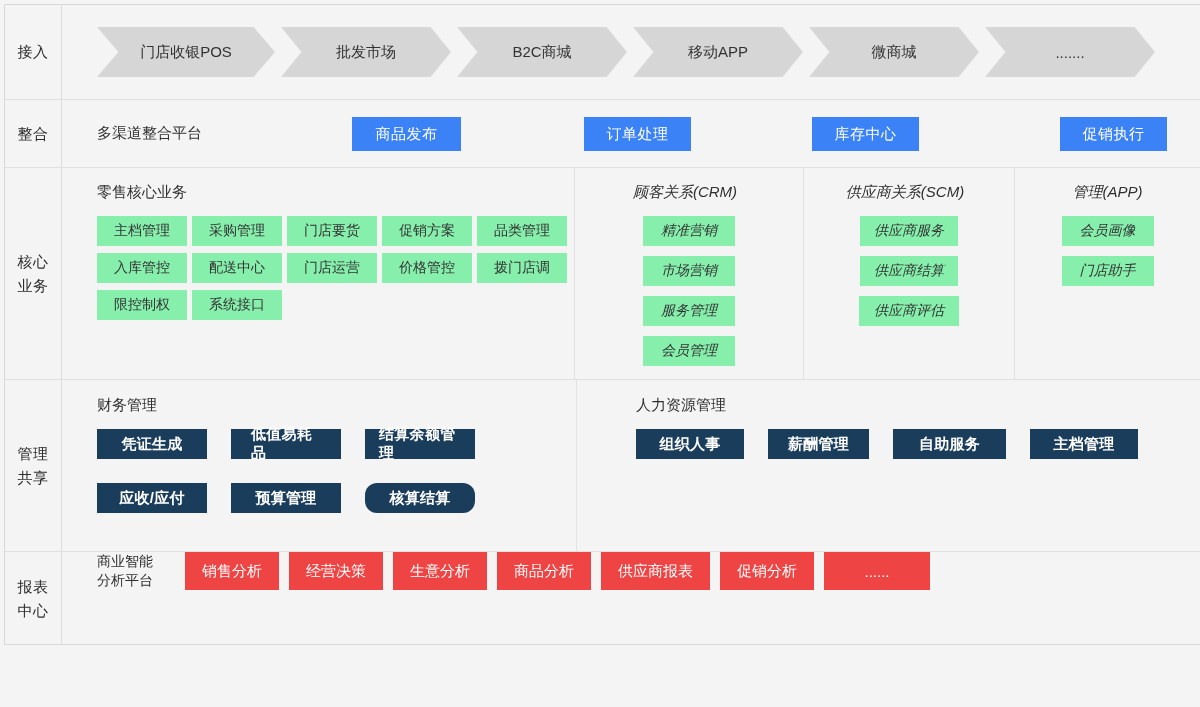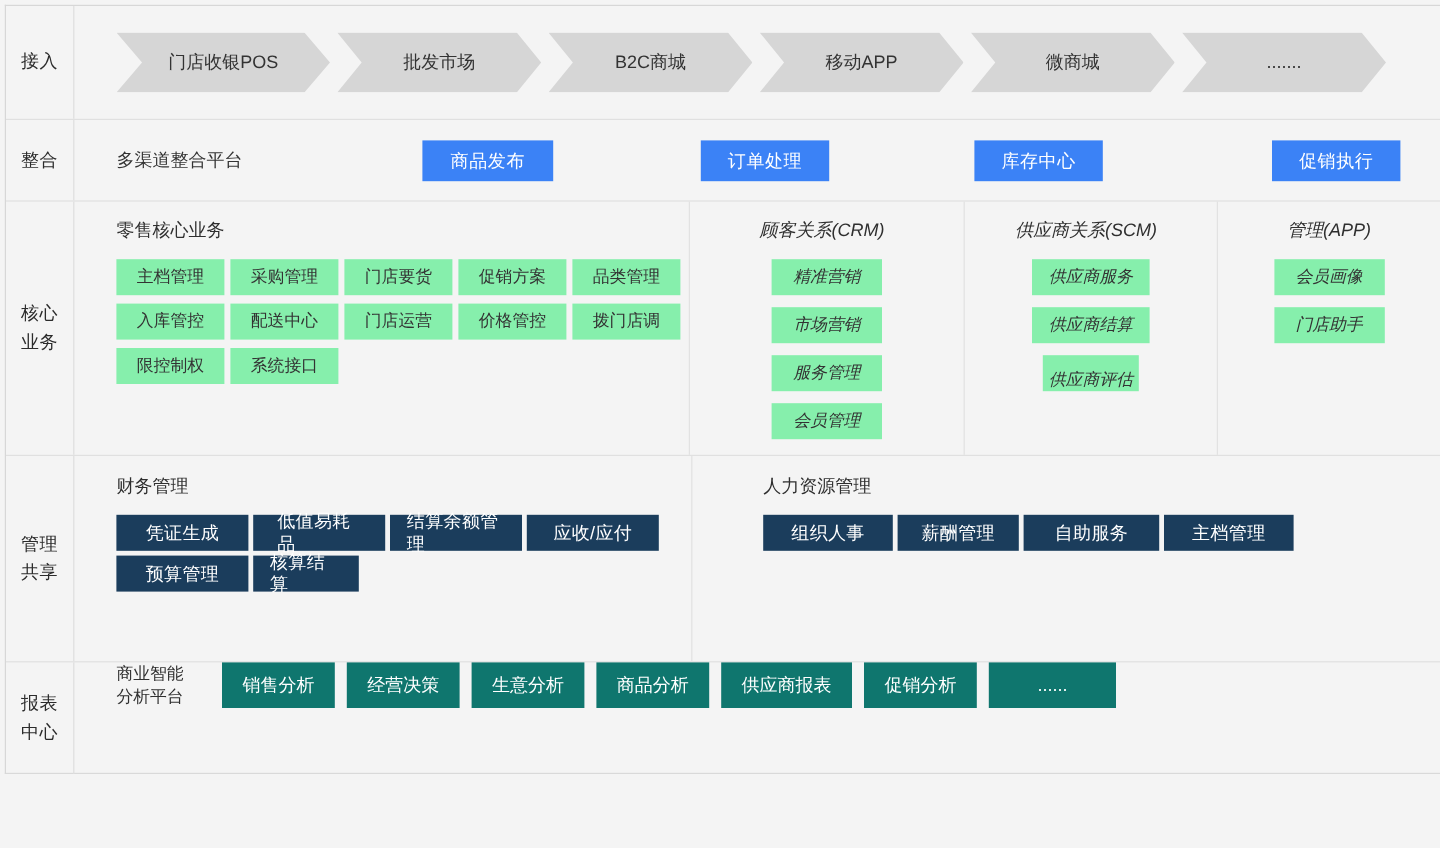--- a/index.html
+++ b/index.html
@@ -80,37 +80,37 @@
   .c-retail .greybox { width: 90px; }
   .stackcol { display: flex; flex-direction: column; align-items: center; gap: 10px; }
   .stackcol .greybox { width: 92px; }
 
   
   .r-mgmt { height: 172px; }
   .mcol { position: relative; padding-top: 16px; }
   .mcol + .mcol { border-left: 1px solid #e2e2e2; }
   .m-fin { width: 514px; flex: 0 0 514px; padding-left: 35px; }
   .m-hr  { flex: 1 1 auto; padding-left: 59px; }
-  .navgrid { display: flex; flex-wrap: wrap; gap: 4px; margin-top: 14px; }
+  .navgrid { display: flex; flex-wrap: wrap; gap: 24px; margin-top: 14px; font-weight: bold; }
   .navbtn {
     background: #1b3d5c; color: #fff; font-size: 15px;
     height: 30px; padding: 0 14px;
     display: flex; align-items: center; justify-content: center;
     letter-spacing: .3px;
   }
 
   
   .r-report { height: 94px; }
   .repbody { align-items: flex-start; padding-left: 35px; gap: 10px; }
   .rep-title {
     font-size: 14px; color: #2f2f2f; line-height: 1.35;
     width: 78px; flex: 0 0 78px;
   }
   .repbtn {
-    background: #0f766e; color: #fff; font-size: 15px;
+    background: #ef4444; color: #fff; font-size: 15px;
     height: 38px; padding: 0 17px;
     display: flex; align-items: center; justify-content: center;
   }
 </style>
 </head>
 <body>
 
 <div id="arch">
 
   <div class="row r-access">
@@ -231,21 +231,21 @@
 
       <div class="corecol c-scm">
         <div class="coltitle">供应商关系(SCM)</div>
         <div class="stackcol">
           <div class="greybox" style="width:98px;">
               <span>供应商服务</span>
             </div>
           <div class="greybox" style="width:98px;">
               <span>供应商结算</span>
             </div>
-          <div class="greybox" style="width:80px;align-items:flex-end;">
+          <div class="greybox" style="width:100px;">
               <span>供应商评估</span>
             </div>
         </div>
       </div>
 
       <div class="corecol c-app">
         <div class="coltitle">管理(APP)</div>
         <div class="stackcol">
           <div class="greybox">
               <span>会员画像</span>
@@ -277,21 +277,21 @@
             </div>
           <div class="navbtn" style="width:110px;">
               <span>结算余额管理</span>
             </div>
           <div class="navbtn" style="width:110px;">
               <span>应收/应付</span>
             </div>
           <div class="navbtn" style="width:110px;">
               <span>预算管理</span>
             </div>
-          <div class="navbtn" style="width:88px;">
+          <div class="navbtn" style="width:110px;border-radius:12px;">
               <span>核算结算</span>
             </div>
         </div>
       </div>
 
       <div class="mcol m-hr">
         <div class="coltitle">人力资源管理</div>
         <div class="navgrid">
           <div class="navbtn" style="width:108px;">
               <span>组织人事</span>

